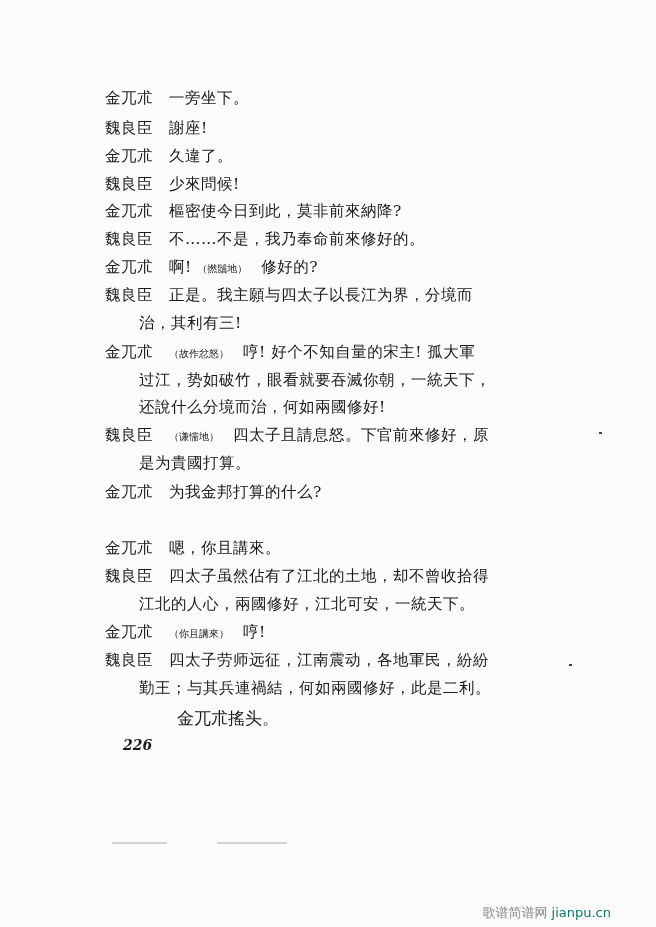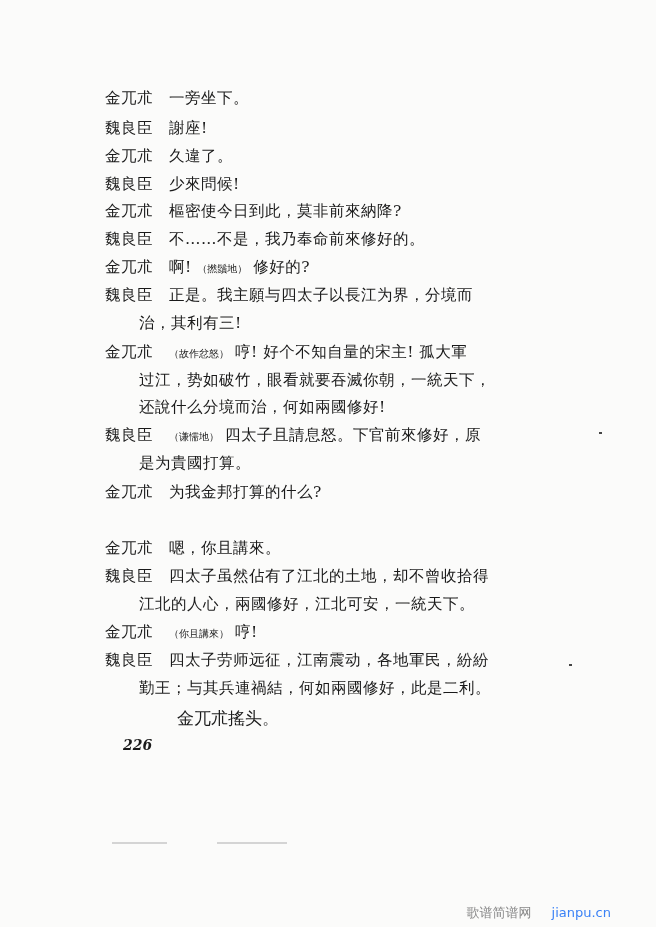--- a/index.html
+++ b/index.html
@@ -7,26 +7,26 @@
     width: 656px; height: 927px; position: relative; overflow: hidden;
     background: #fbfbfa;
     font-family: "DejaVu Serif", "Liberation Serif", serif;
     color: #1a1a1a;
   }
   .page { position: absolute; left: 17px; top: 0; width: 656px; height: 927px; }
   .line { position: absolute; left: 88px; font-size: 15.5px; line-height: 20px; white-space: nowrap; letter-spacing: 0.5px; }
   .speaker { display: inline-block; width: 64px; }
   .speech { display: inline; }
   .cont { position: absolute; left: 122px; font-size: 15.5px; line-height: 20px; white-space: nowrap; letter-spacing: 0.5px; }
-  .dir { font-size: 10px; letter-spacing: 0; margin-right: 6px; }
+  .dir { font-size: 10px; letter-spacing: 0; margin-right: 14px; }
   .stage { position: absolute; left: 160px; top: 707px; font-size: 17px; }
   .pageno { position: absolute; left: 106px; top: 737px; font-size: 14px; font-style: italic; font-weight: bold; font-family: "DejaVu Serif", serif; }
   .noise { position: absolute; top: 842px; height: 2px; background: #bbb; opacity: 0.6; }
   .watermark { position: absolute; right: 62px; top: 904px; font-size: 13px; color: #888; font-family: "DejaVu Sans", sans-serif; }
-  .watermark .latin { color: #3b82f6; margin-left: 20px; }
+  .watermark .latin { color: #0f766e; margin-left: 4px; }
   .speck { position: absolute; width: 3px; height: 2px; background: #444; }
 </style>
 </head>
 <body>
 
 <div class="page">
 
   <div class="line" style="top:88px">
     <span class="speaker">金兀朮</span><span class="speech">一旁坐下。</span>
   </div>

